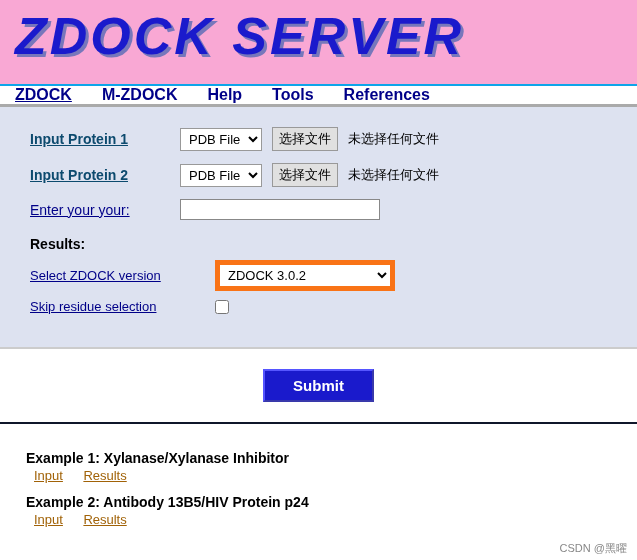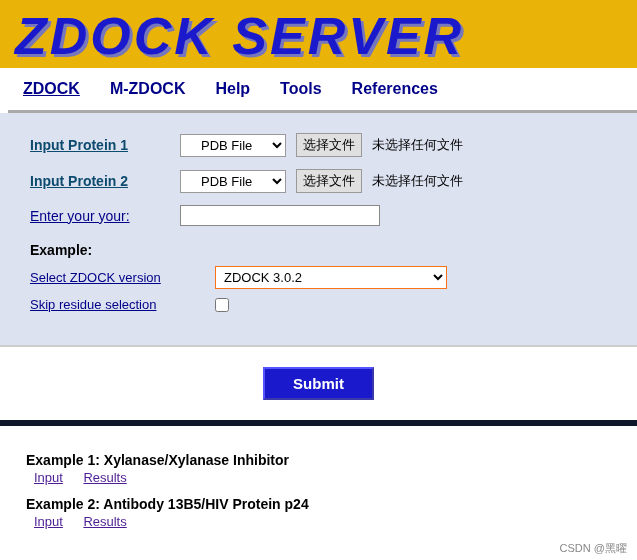--- a/index.html
+++ b/index.html
@@ -6,44 +6,43 @@
     body {
       font-family: Arial, sans-serif;
       background: #fff;
       width: 637px;
       min-height: 560px;
       overflow-x: hidden;
     }
 
     
     #header {
-      background: #eab308;
-      padding: 10px 15px 4px 15px;
-      border-bottom: 2px solid #eab308;
+      background: #f9a8d4;
+      padding: 10px 15px 22px 15px;
+      border-bottom: 2px solid #0ea5e9;
     }
     #logo-text {
       font-size: 48px;
       font-weight: 900;
       color: #1a1aaa;
       font-family: Arial Black, Arial, sans-serif;
       letter-spacing: 2px;
       font-style: italic;
       line-height: 1;
       text-shadow: 2px 2px 0px #8888cc;
     }
     #logo-text span {
       color: #2222cc;
     }
 
     
     #nav {
       background: #fff;
-      padding: 12px 15px;
+      padding: 0 15px;
       border-bottom: 3px solid #aaa;
-      margin-left: 8px;
     }
     #nav ul {
       list-style: none;
       display: flex;
       gap: 30px;
       align-items: center;
     }
     #nav ul li a {
       text-decoration: none;
       color: #000088;
@@ -72,21 +71,21 @@
     .form-label {
       min-width: 140px;
       font-weight: bold;
       color: #0c4a6e;
       text-decoration: underline;
       font-size: 14px;
       cursor: pointer;
     }
 
     .file-type-select {
-      padding: 2px 16px;
+      padding: 2px 4px;
       font-size: 13px;
       border: 1px solid #999;
       background: #fff;
     }
 
     .file-btn {
       background: #e0e0e0;
       border: 1px solid #999;
       padding: 2px 6px;
       font-size: 13px;
@@ -138,37 +137,37 @@
     .option-link {
       min-width: 175px;
       color: #000088;
       text-decoration: underline;
       font-size: 13px;
       cursor: pointer;
     }
     .version-select {
       padding: 2px 4px;
       font-size: 13px;
-      border: 1px solid #f97316;
-      width: 232px;
+      border: 5px solid #f97316;
+      width: 180px;
       background: #fff;
     }
     .skip-checkbox {
       width: 14px;
       height: 14px;
       cursor: pointer;
     }
 
     
     #submit-section {
       background: #fff;
       padding: 20px;
       text-align: center;
       border-top: 2px solid #ccc;
-      border-bottom: 6px solid #0f172a;
+      border-bottom: 2px solid #0f172a;
     }
     #submit-btn {
       background: #1a1acc;
       color: #fff;
       border: 2px outset #5555ff;
       padding: 6px 28px;
       font-size: 15px;
       font-weight: bold;
       cursor: pointer;
     }
@@ -181,21 +180,21 @@
     }
     .example-title {
       font-weight: bold;
       font-size: 14px;
       color: #000;
     }
     .example-links {
       margin-bottom: 10px;
     }
     .example-links a {
-      color: #4c1d95;
+      color: #a16207;
       text-decoration: underline;
       font-size: 13px;
       margin: 0 8px;
     }
 
     
     #watermark {
       position: fixed;
       bottom: 4px;
       right: 10px;
@@ -248,21 +247,21 @@
     </select>
     <button class="file-btn">选择文件</button>
     <span class="file-no-selected">未选择任何文件</span>
   </div>
 
   <div class="email-row">
     <label class="email-label">Enter your your:</label>
     <input class="email-input" type="text" style="">
   </div>
 
-  <div class="optional-label">Example:</div>
+  <div class="optional-label">Results:</div>
 
   <div class="option-row">
     <span class="option-link">Select ZDOCK version</span>
     <select class="version-select">
       <option>ZDOCK 3.0.2</option>
       <option>ZDOCK 2.3</option>
     </select>
   </div>
 
   <div class="option-row">

